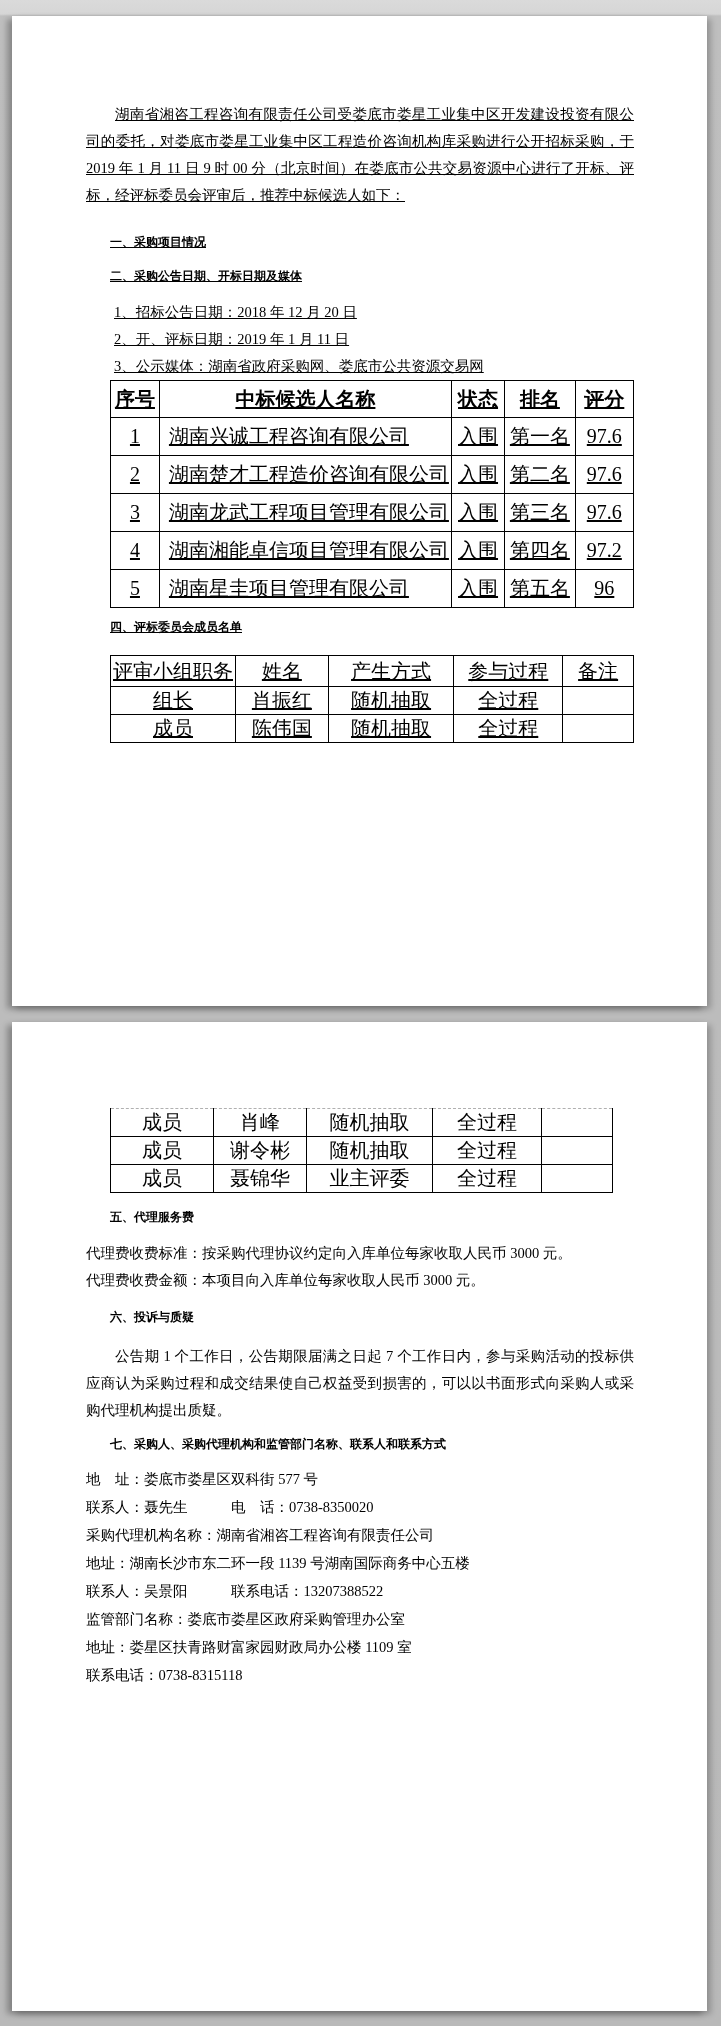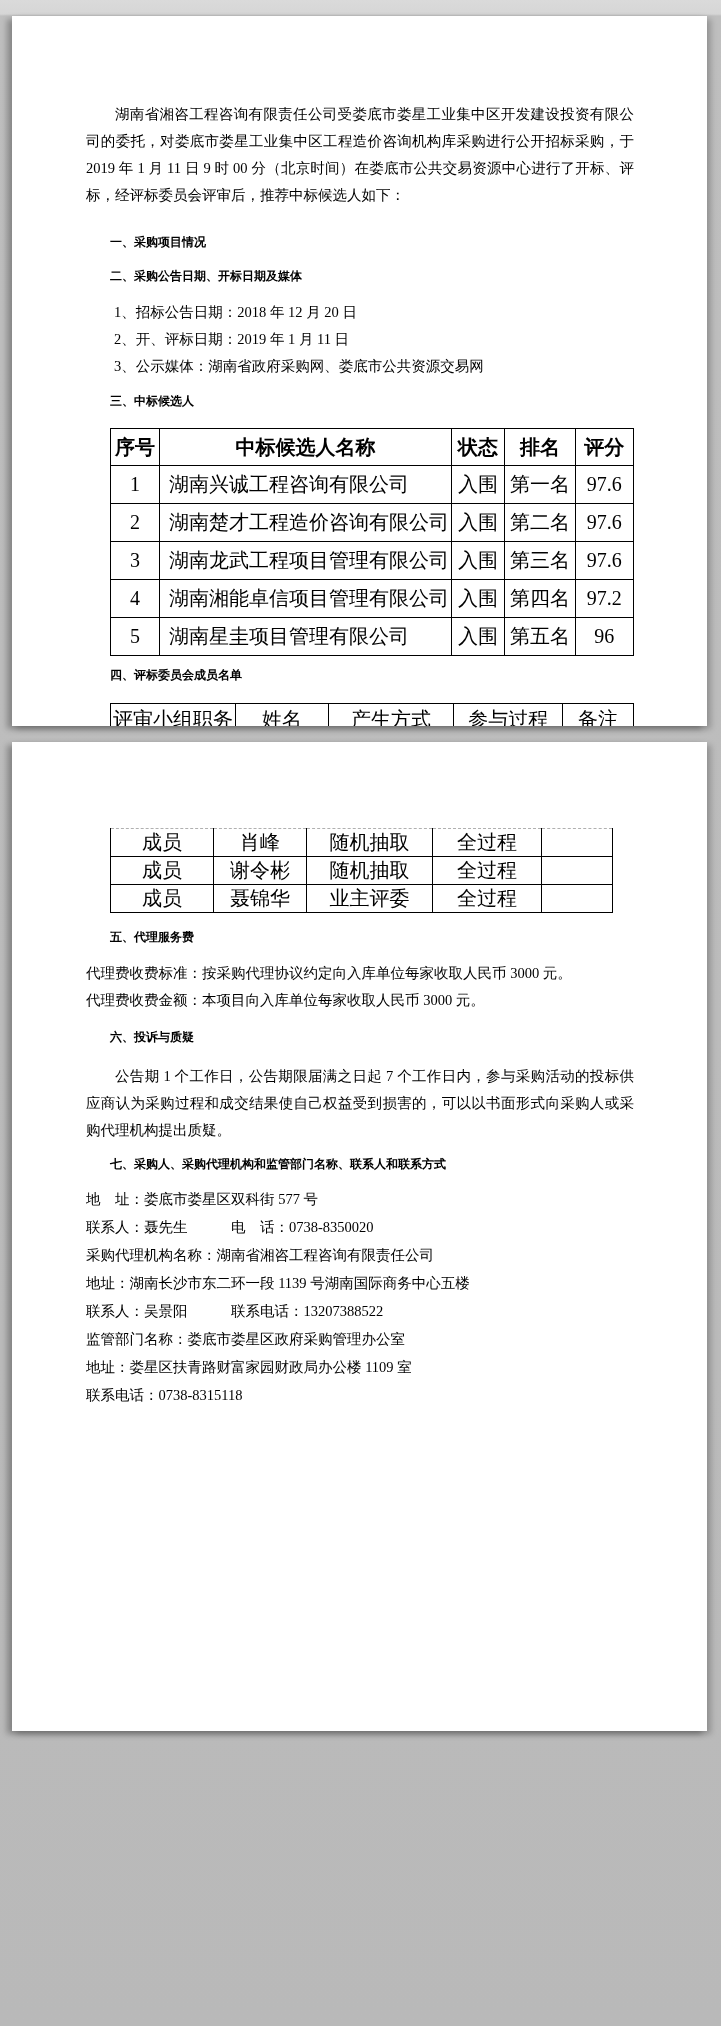--- a/index.html
+++ b/index.html
@@ -11,21 +11,21 @@
   }
   .canvas{
     box-sizing:border-box;width:721px;height:2026px;
     padding:16px 14px 15px 12px;
   }
   .page{
     box-sizing:border-box;width:695px;background:#fff;
     box-shadow:-5px 3px 6px rgba(0,0,0,.28),4px 3px 6px rgba(0,0,0,.22);
     padding:70px 73px 0 74px;overflow:hidden;
   }
-  .page1{height:710px;margin-bottom:16px;}
+  .page1{height:990px;margin-bottom:16px;text-decoration:underline;}
   .page2{height:989px;}
   .body-text{font-size:14.5px;line-height:27px;}
   .intro{margin:15px 0 0 0;text-indent:2em;text-align:justify;}
   .sec-heading{
     font-weight:bold;font-size:12px;line-height:20px;margin:0 0 0 24px;
     font-family:"Liberation Sans","DejaVu Sans",sans-serif;
   }
   .h1x{margin-top:23px;margin-bottom:14px;}
   .h2x{margin-top:14px;margin-bottom:13px;}
   .h3x{margin-top:11px;margin-bottom:17px;}
@@ -58,21 +58,20 @@
 
     <div class="sec-heading h1x">一、采购项目情况</div>
 
     <div class="sec-heading h2x">二、采购公告日期、开标日期及媒体</div>
     <div class="body-text">
       <div class="line indented">1、招标公告日期：2018 年 12 月 20 日</div>
       <div class="line indented">2、开、评标日期：2019 年 1 月 11 日</div>
       <div class="line indented">3、公示媒体：湖南省政府采购网、娄底市公共资源交易网</div>
     </div>
 
-    <div class="sec-heading h3x">三、中标候选人</div>
 
     <table class="doc-table t1">
       <colgroup>
           <col style="width:55px">
           <col style="width:221px">
           <col style="width:66px">
           <col style="width:79px">
           <col style="width:79px">
         </colgroup>
       <tbody>

